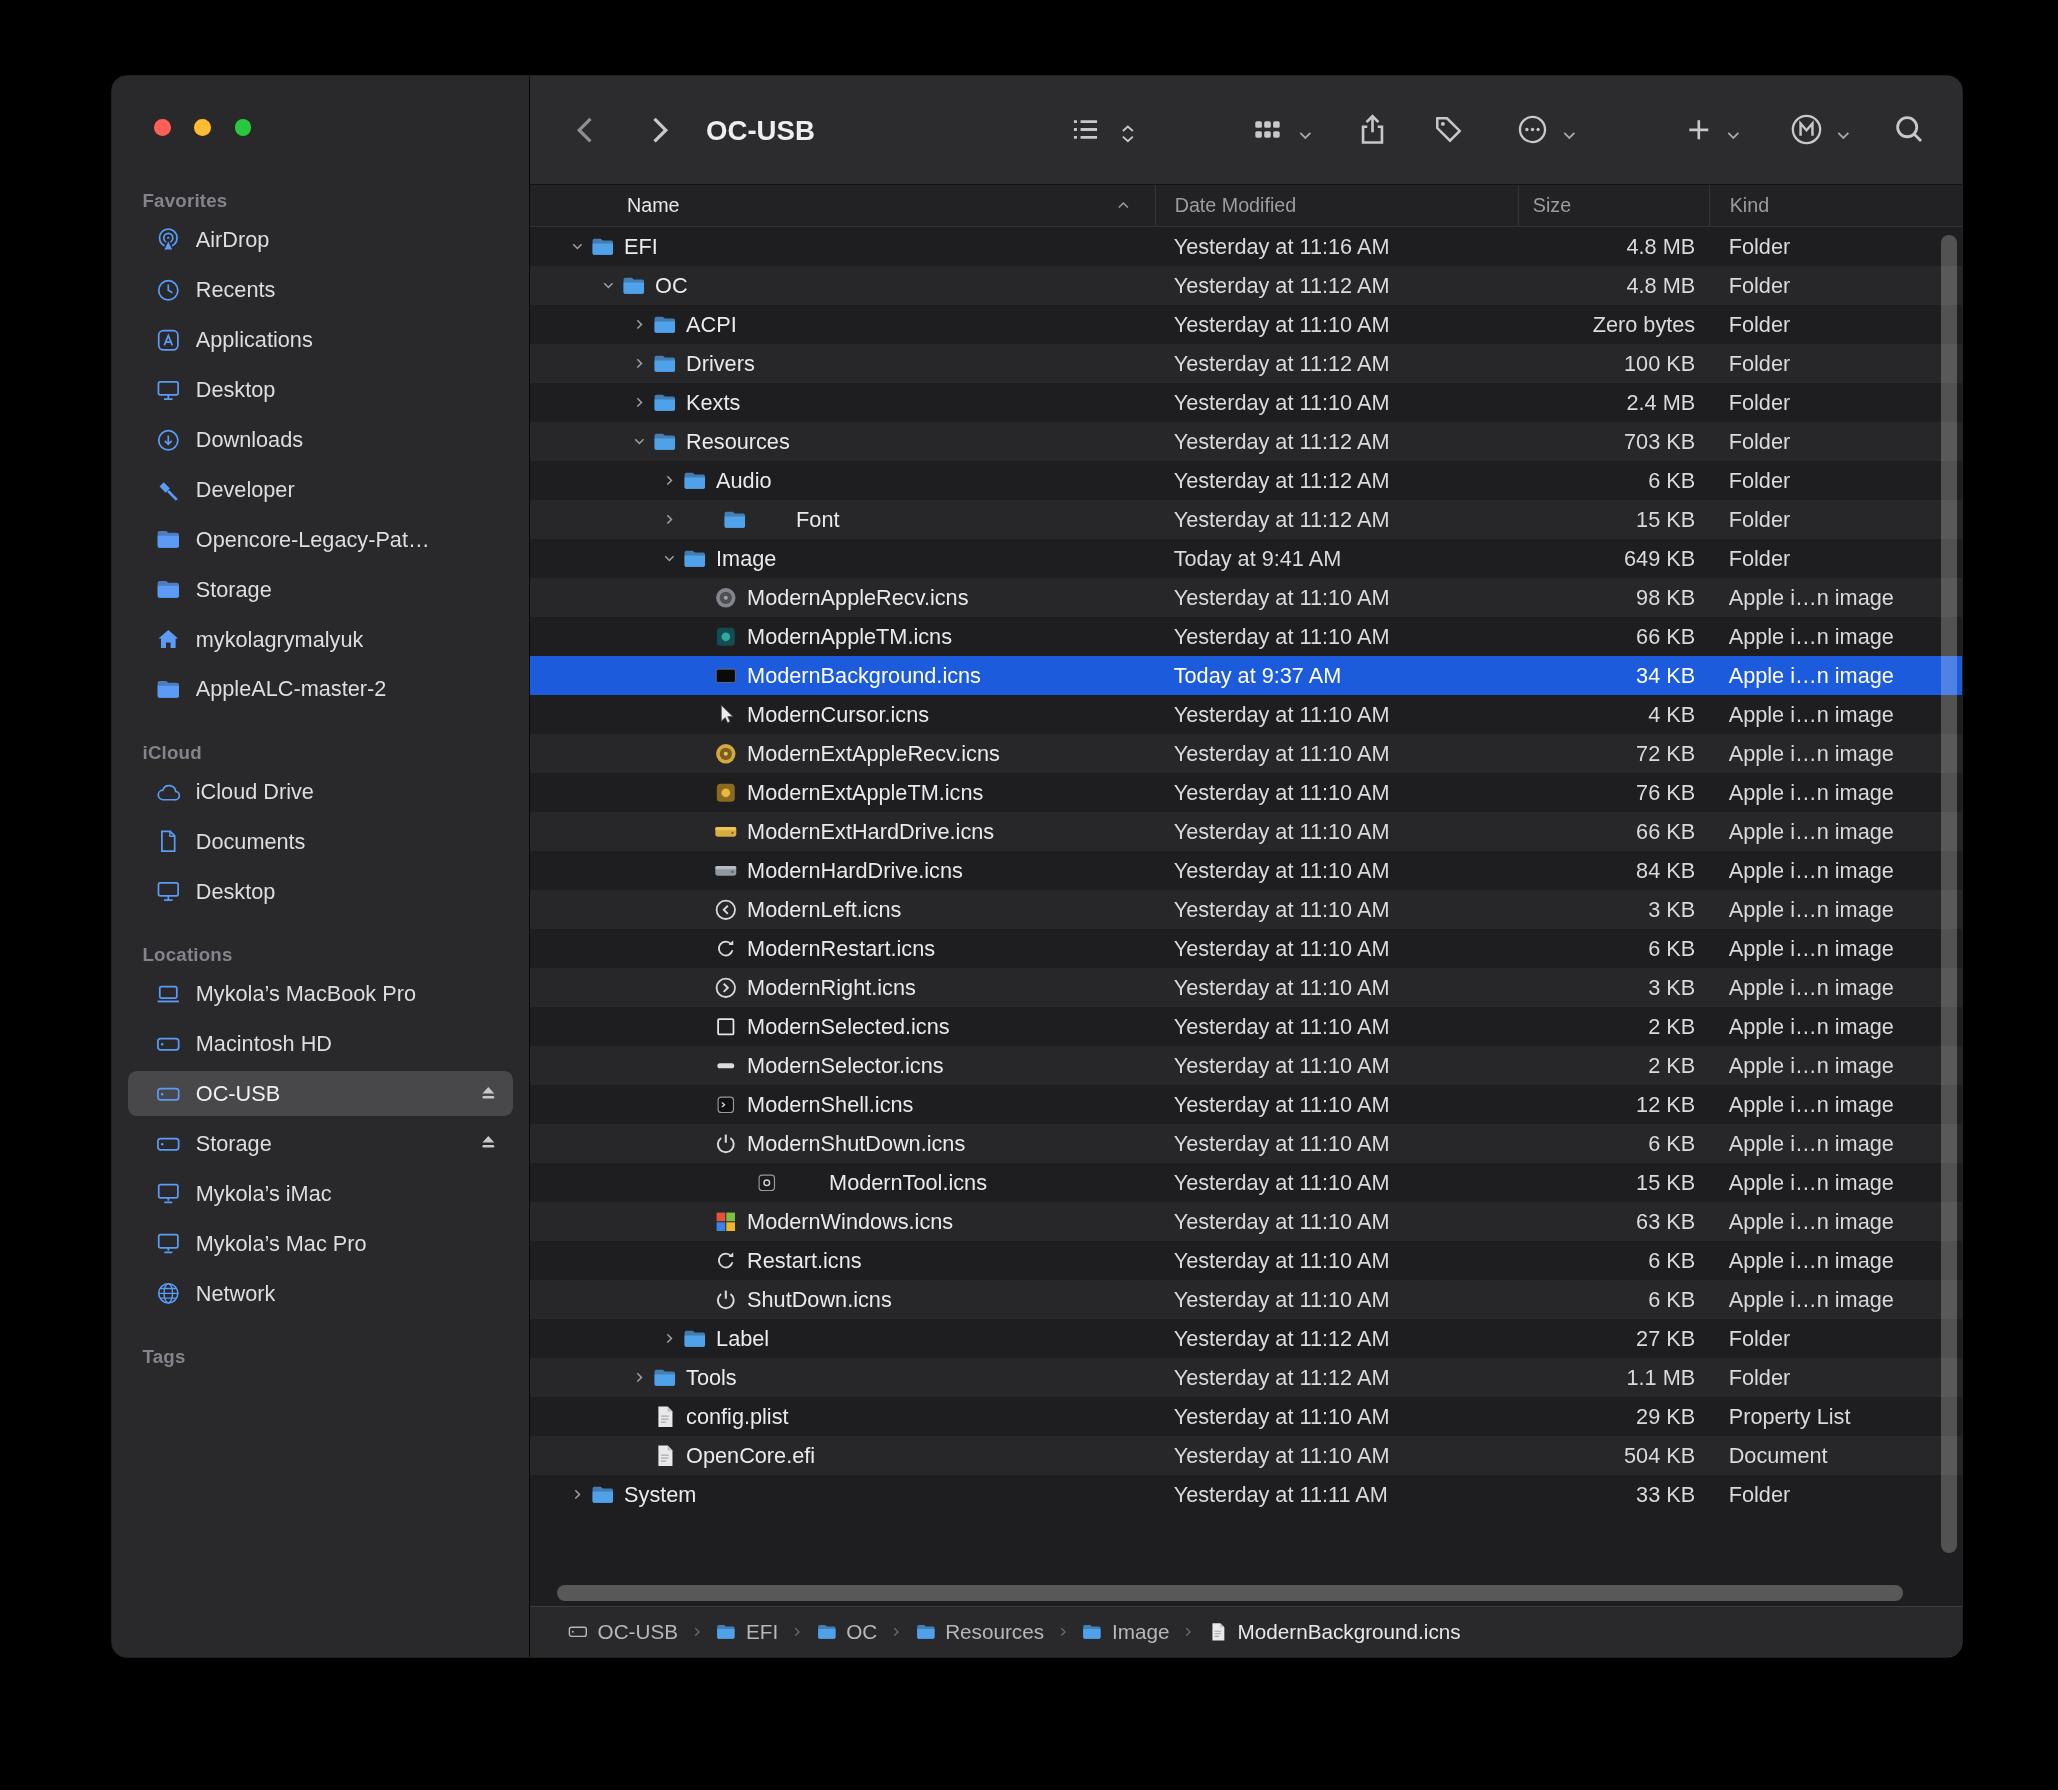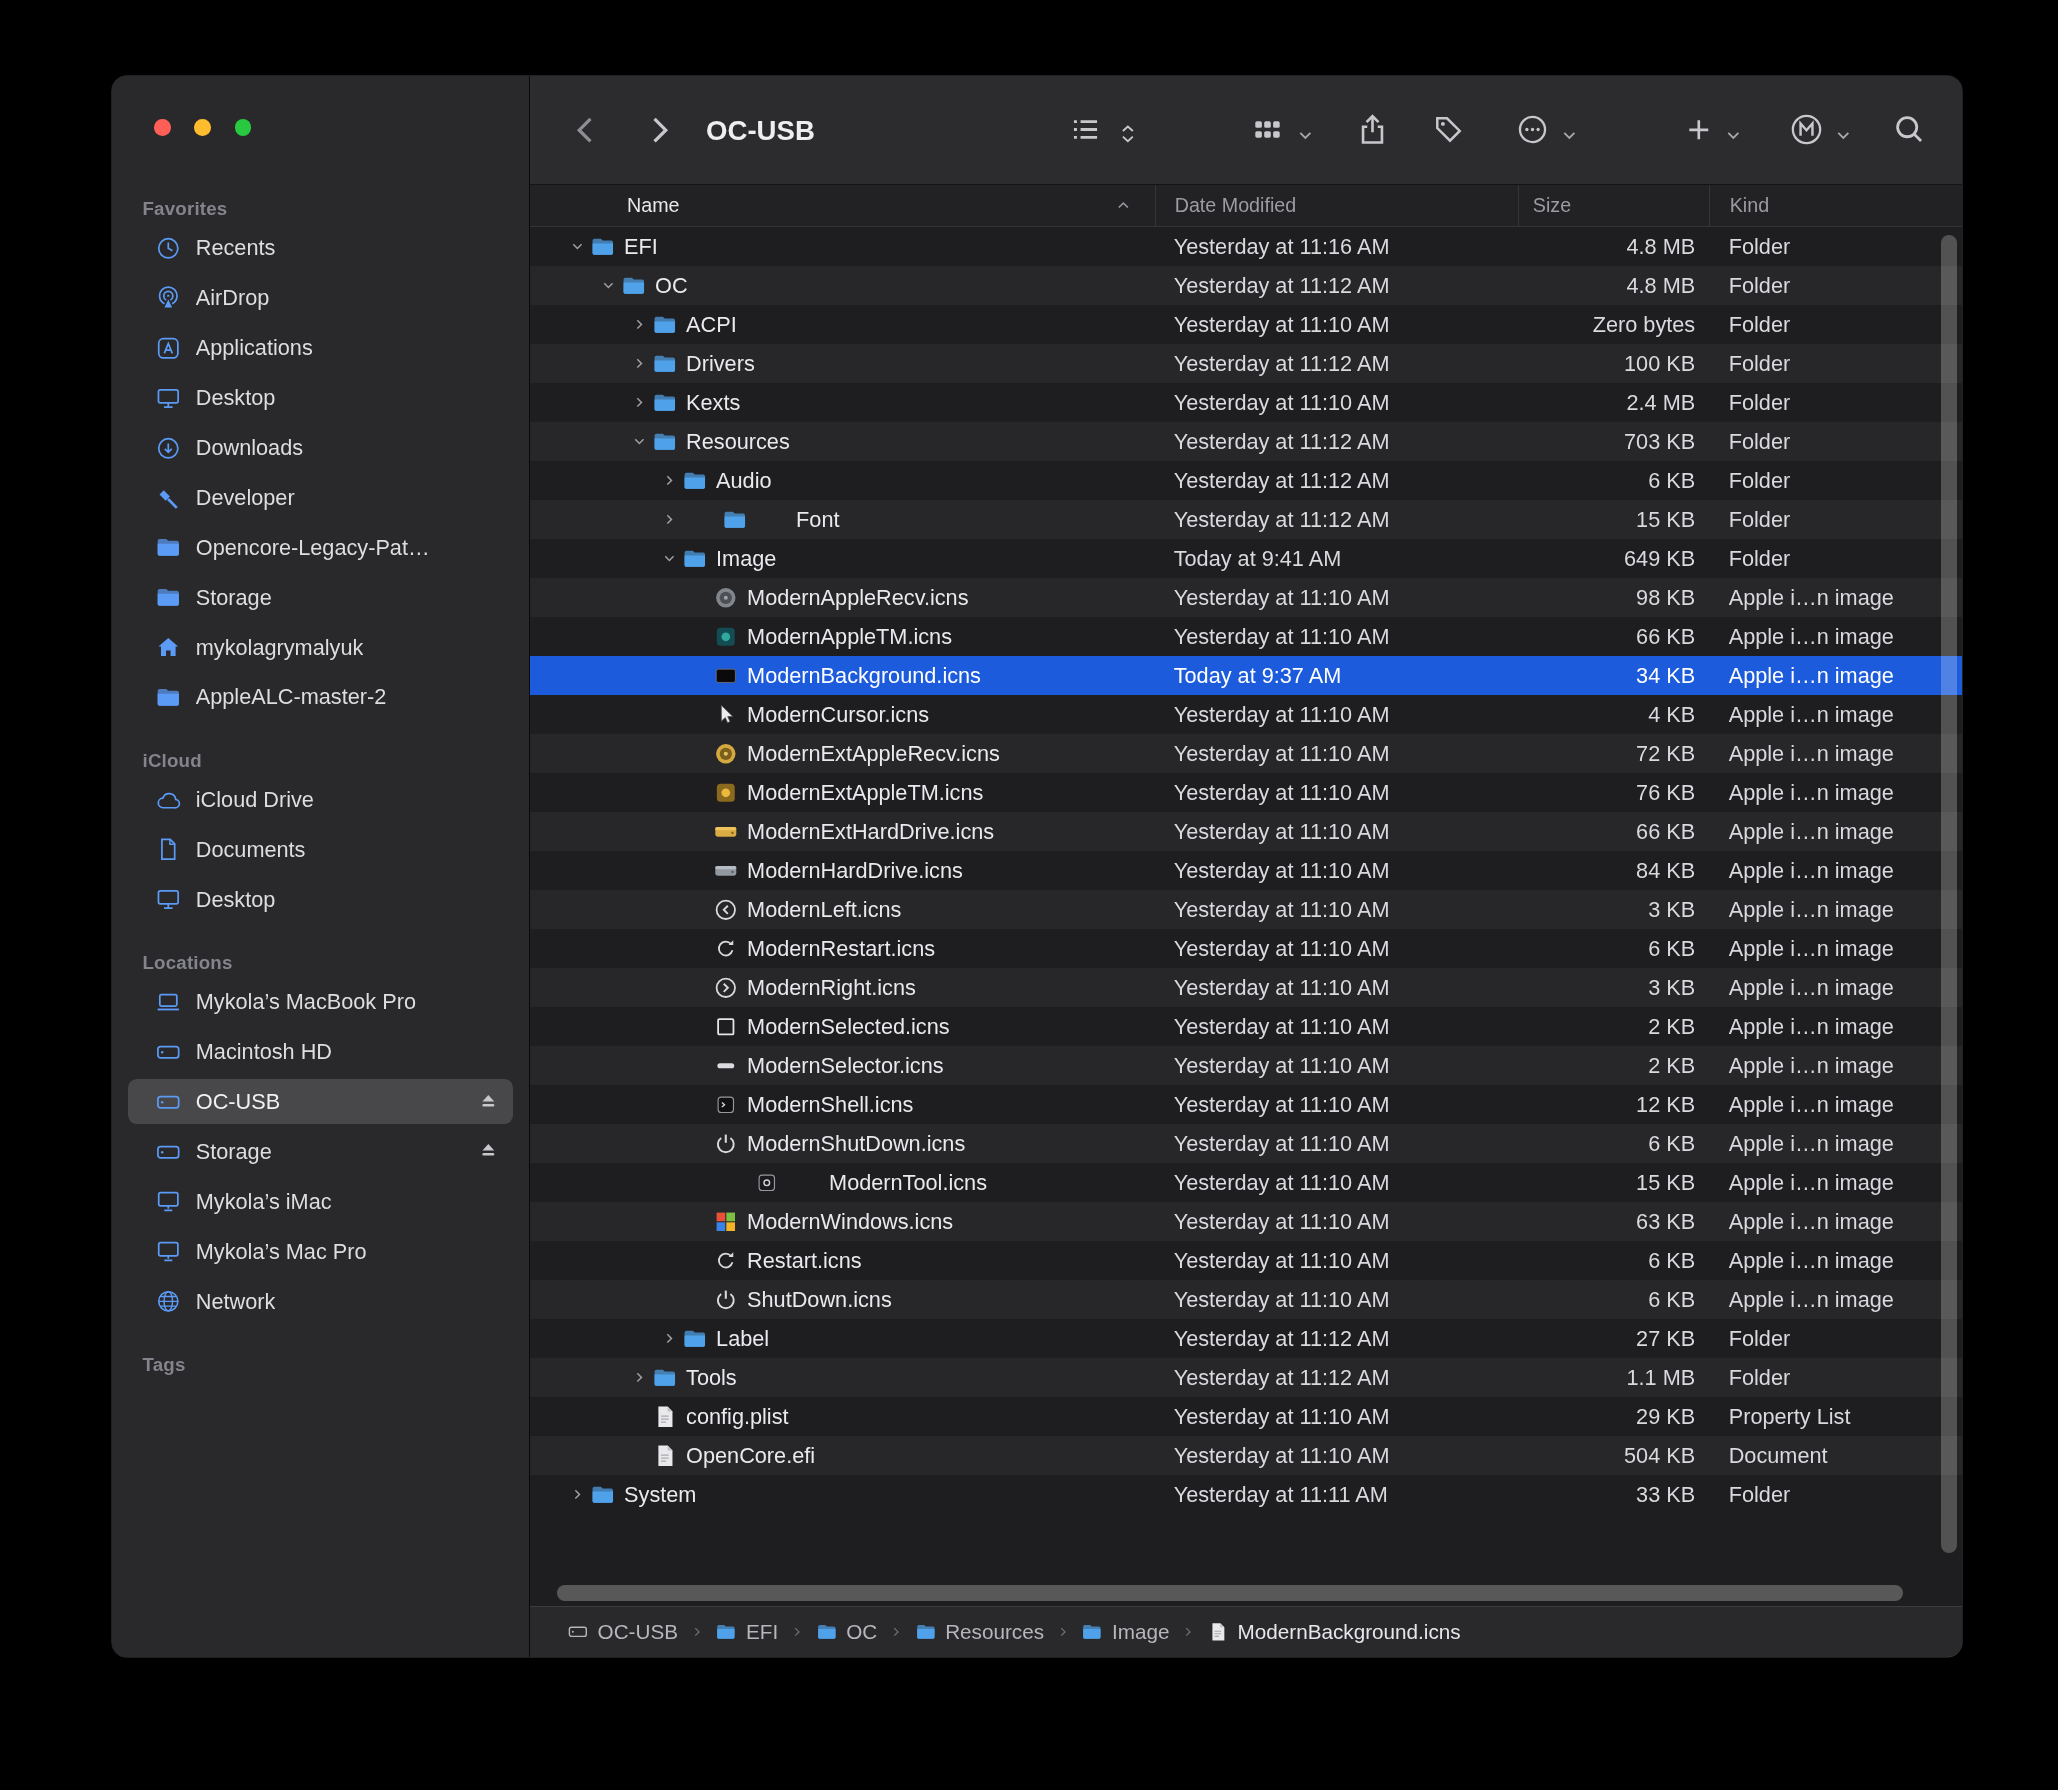--- a/index.html
+++ b/index.html
@@ -14,21 +14,21 @@
 
   
   .sidebar{width:418px;flex:none;background:#29282b;border-right:1px solid #09090a;
     position:relative;padding-top:106px;overflow:hidden}
   .traffic{position:absolute;top:43px;left:42px;display:flex;gap:23.6px}
   .tl{width:16.7px;height:16.7px;border-radius:50%}
   .tl.close{background:var(--tl-close)}
   .tl.min{background:var(--tl-min)}
   .tl.zoom{background:var(--tl-zoom)}
   .s-header{margin:29.6px 0 5.9px 30.5px;font-size:18.7px;font-weight:700;color:#84848c;letter-spacing:0.2px}
-  .s-section:first-child .s-header{margin-top:16px}
+  .s-section:first-child .s-header{margin-top:8px}
   .s-item{display:flex;align-items:center;height:45px;margin:4.9px 15.8px;border-radius:8.9px;
     padding:0 13.8px 0 27.6px;color:#dededf;font-size:21.7px}
   .s-item.selected{background:rgba(255,255,255,.15);color:#f1f1f4}
   .sicon{width:26.6px;height:26.6px;flex:none;color:var(--sicon);margin-right:13.8px}
   .s-label{white-space:nowrap;overflow:hidden;text-overflow:ellipsis}
   .eject{width:22.7px;height:22.7px;margin-left:auto;color:#c7c7cc;flex:none}
 
   
   .main{flex:1;display:flex;flex-direction:column;min-width:0}
   .toolbar{height:109px;flex:none;background:#2c2b2e;position:relative;border-bottom:1px solid #141416}
@@ -89,38 +89,38 @@
       <button class="tl min"></button>
       <button class="tl zoom"></button>
     </div>
     <nav id="sidebar-sections">
   <section class="s-section">
     <h3 class="s-header">Favorites</h3>
     <div class="s-items">
   <div class="s-item">
     <span class="sicon">
                 <svg viewBox="0 0 20 20" xmlns="http://www.w3.org/2000/svg">
-                  <circle cx="10" cy="10" r="7.2" fill="none" stroke="currentColor" stroke-width="1.3"></circle>
-                  <path d="M10 5.6V10l3.1 1.9" fill="none" stroke="currentColor" stroke-width="1.3"></path>
-                </svg>
-              </span>
-    <span class="s-label">Recents</span>
-
-  </div>
-
-  <div class="s-item">
-    <span class="sicon">
-                <svg viewBox="0 0 20 20" xmlns="http://www.w3.org/2000/svg">
                   <circle cx="10" cy="8.2" r="6.6" fill="none" stroke="currentColor" stroke-width="1.3"></circle>
                   <circle cx="10" cy="8.2" r="3.4" fill="none" stroke="currentColor" stroke-width="1.3"></circle>
                   <circle cx="10" cy="8.2" r=".9" fill="currentColor"></circle>
                   <path d="M10 9.6l-3.8 7.9h7.6z" fill="currentColor" stroke="#29282b" stroke-width="1.2"></path>
                 </svg>
               </span>
     <span class="s-label">AirDrop</span>
+
+  </div>
+
+  <div class="s-item">
+    <span class="sicon">
+                <svg viewBox="0 0 20 20" xmlns="http://www.w3.org/2000/svg">
+                  <circle cx="10" cy="10" r="7.2" fill="none" stroke="currentColor" stroke-width="1.3"></circle>
+                  <path d="M10 5.6V10l3.1 1.9" fill="none" stroke="currentColor" stroke-width="1.3"></path>
+                </svg>
+              </span>
+    <span class="s-label">Recents</span>
 
   </div>
 
   <div class="s-item">
     <span class="sicon">
                 <svg viewBox="0 0 20 20" xmlns="http://www.w3.org/2000/svg">
                   <rect x="2.8" y="2.8" width="14.4" height="14.4" rx="3.4" fill="none" stroke="currentColor" stroke-width="1.3"></rect>
                   <path d="M7 13.8 10 6.4l3 7.4M8.2 11.4h3.6" fill="none" stroke="currentColor" stroke-width="1.3"></path>
                 </svg>
               </span>

